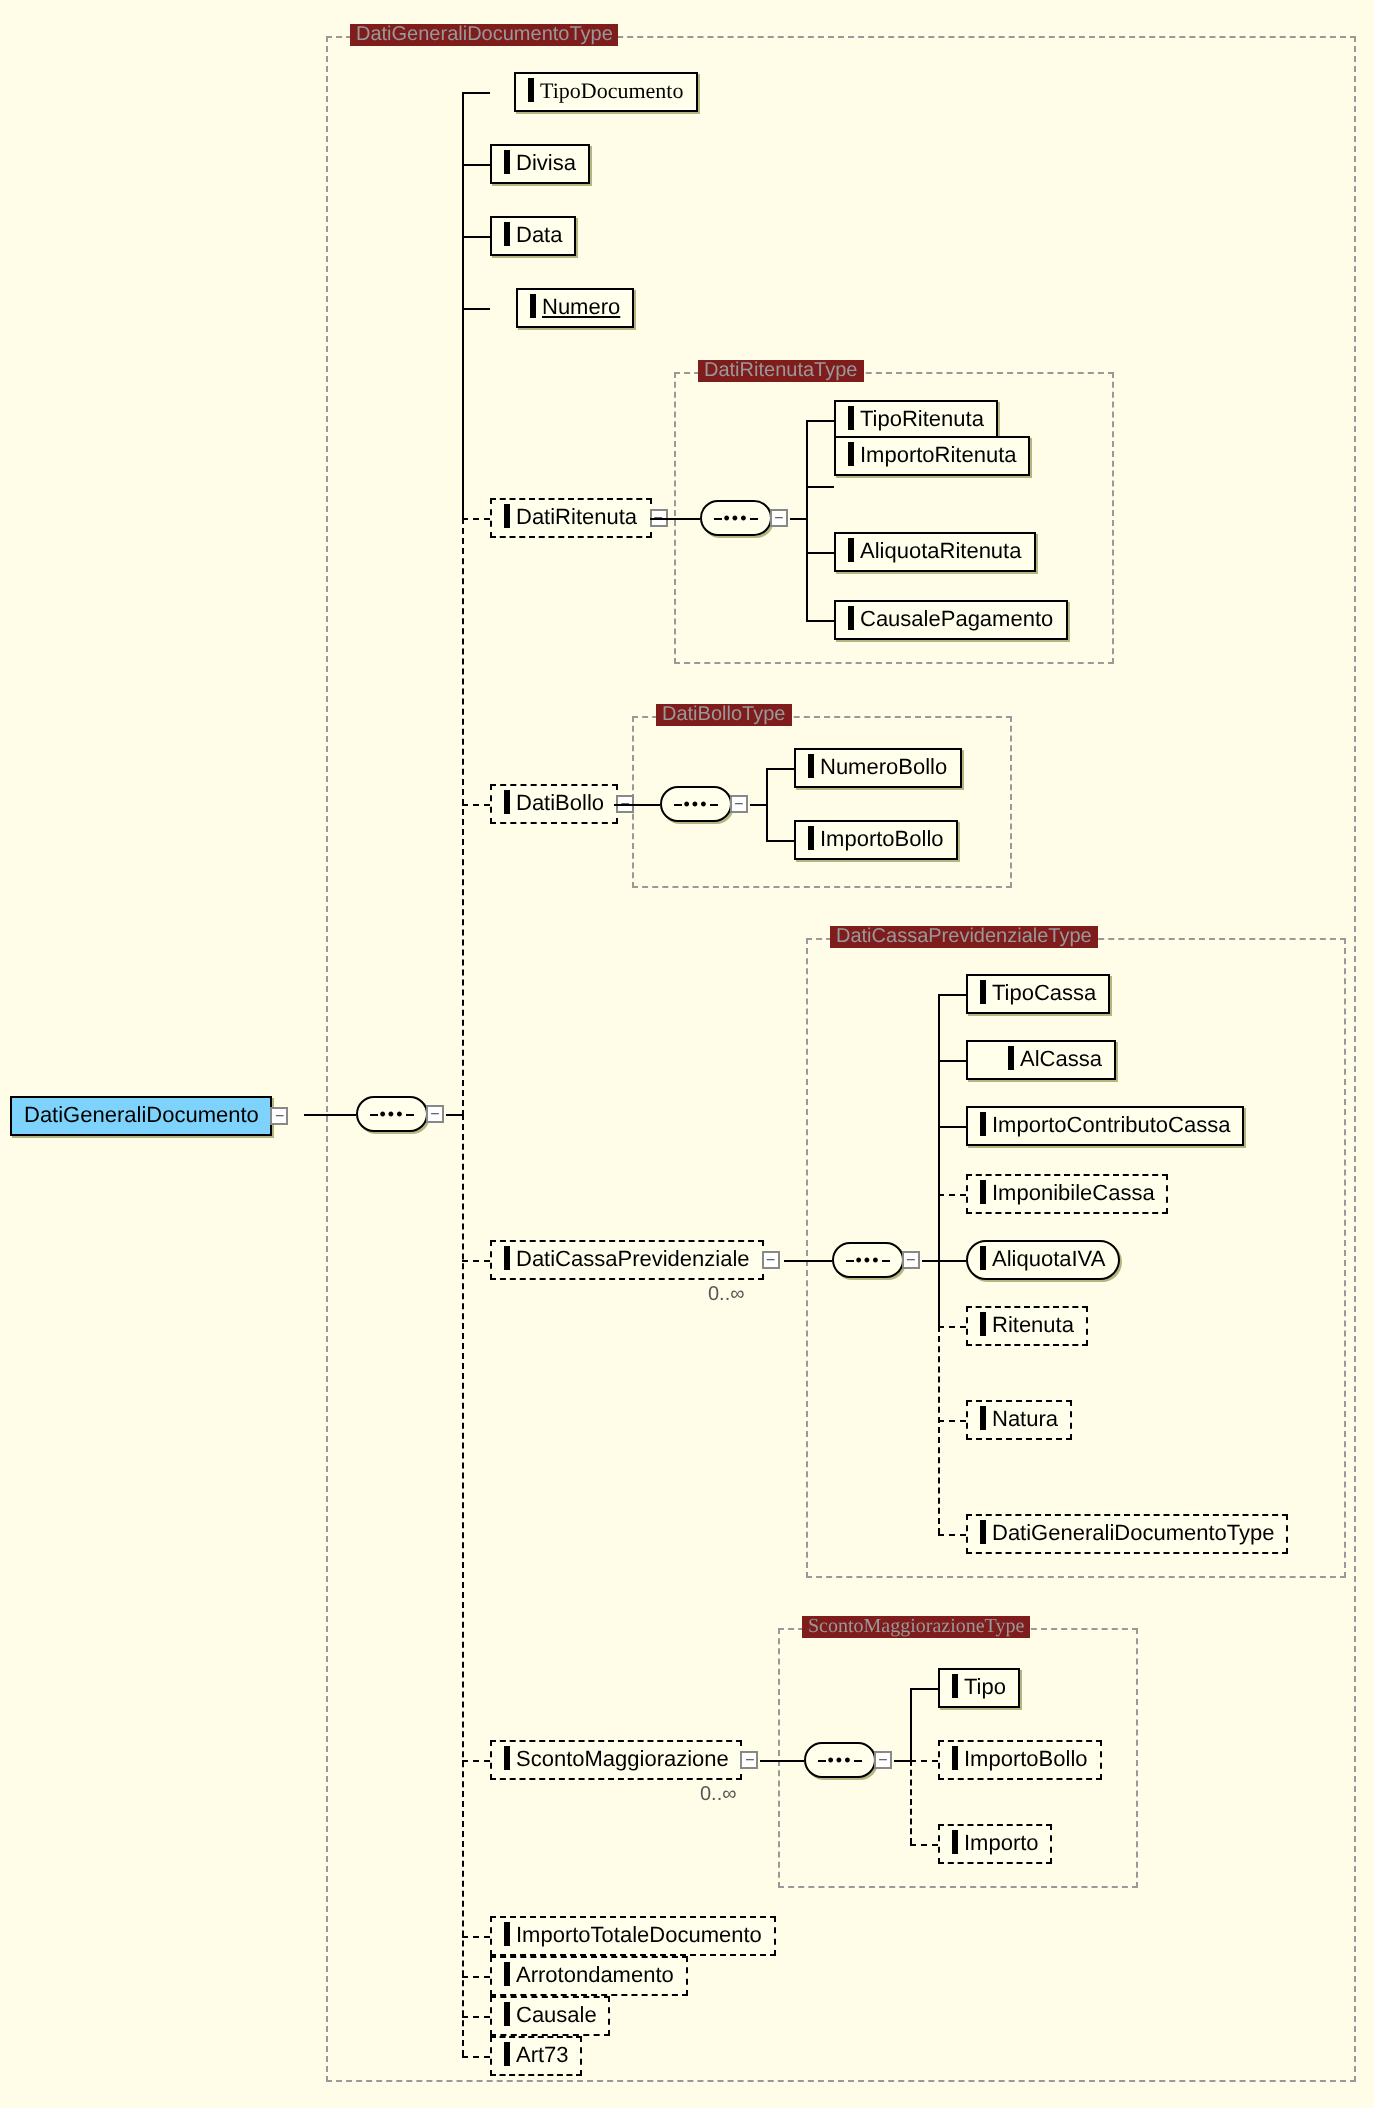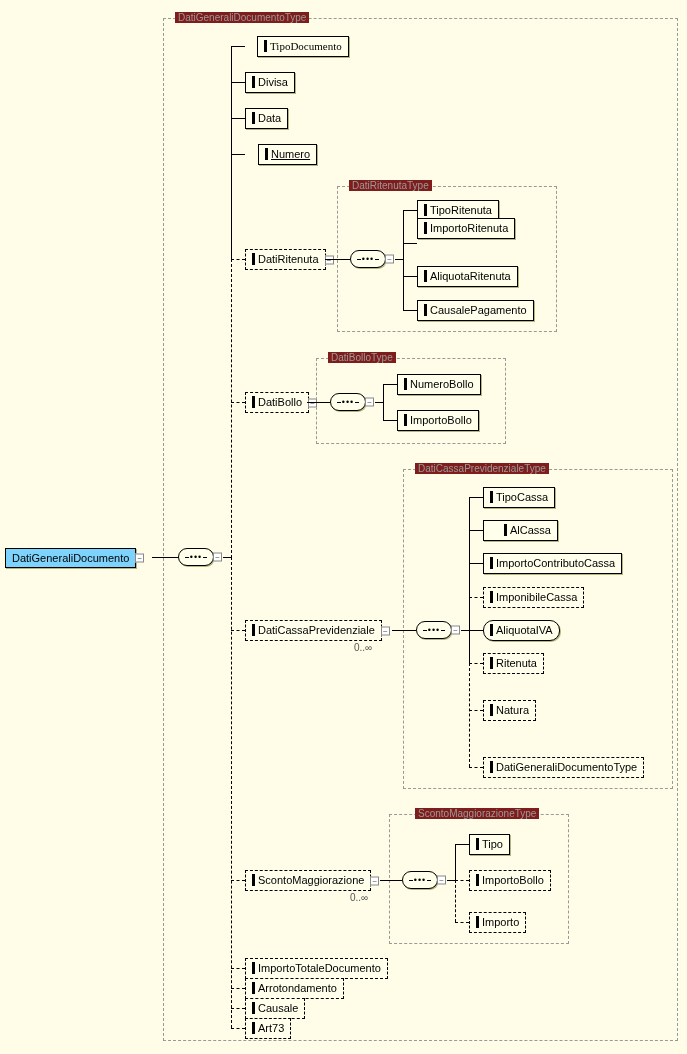--- a/index.html
+++ b/index.html
@@ -240,21 +240,21 @@
 <div class="hline" style="left:469px; top:630px; width:14px;"></div>
 <div class="node required" style="left:483px; top:620px;border-radius:10px;"><span class="node-bar"></span><span>AliquotaIVA</span></div>
 <div class="hline dashed" style="left:469px; top:663px; width:14px;"></div>
 <div class="node optional" style="left:483px; top:653px;"><span class="node-bar"></span><span>Ritenuta</span></div>
 <div class="hline dashed" style="left:469px; top:710px; width:14px;"></div>
 <div class="node optional" style="left:483px; top:700px;"><span class="node-bar"></span><span>Natura</span></div>
 <div class="hline dashed" style="left:469px; top:767px; width:14px;"></div>
 <div class="node optional" style="left:483px; top:757px;"><span class="node-bar"></span><span>DatiGeneraliDocumentoType</span></div>
 
 <div class="group-box" style="left:389px; top:814px; width:180px; height:130px;"></div>
-<div class="group-label" style="left:415px; top:808px;">ScontoMaggiorazioneType</div>
+<div class="group-label" style="left:401px; top:808px;font-family:Liberation Serif, serif;">ScontoMaggiorazioneType</div>
 
 <div class="hline dashed" style="left:231px; top:880px; width:14px;"></div>
 <div class="node optional" style="left:245px; top:870px;"><span class="node-bar"></span><span>ScontoMaggiorazione</span>
   <div class="toggle">−</div>
 </div>
 <div class="cardinality" style="left:350px; top:892px;">0..∞</div>
 <div class="hline" style="left:380px; top:880px; width:22px;"></div>
 <div class="seq" style="left:402px; top:871px;">
     <span class="dots">•••</span>
     <div class="stoggle">−</div>

